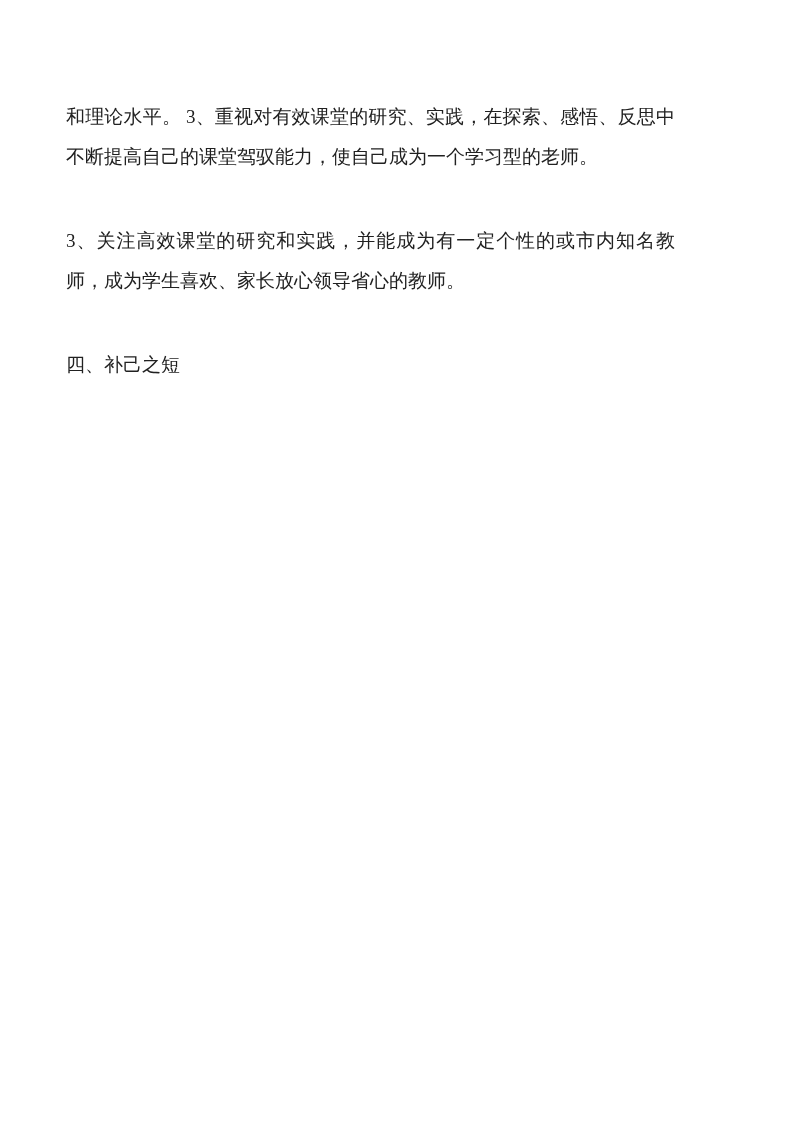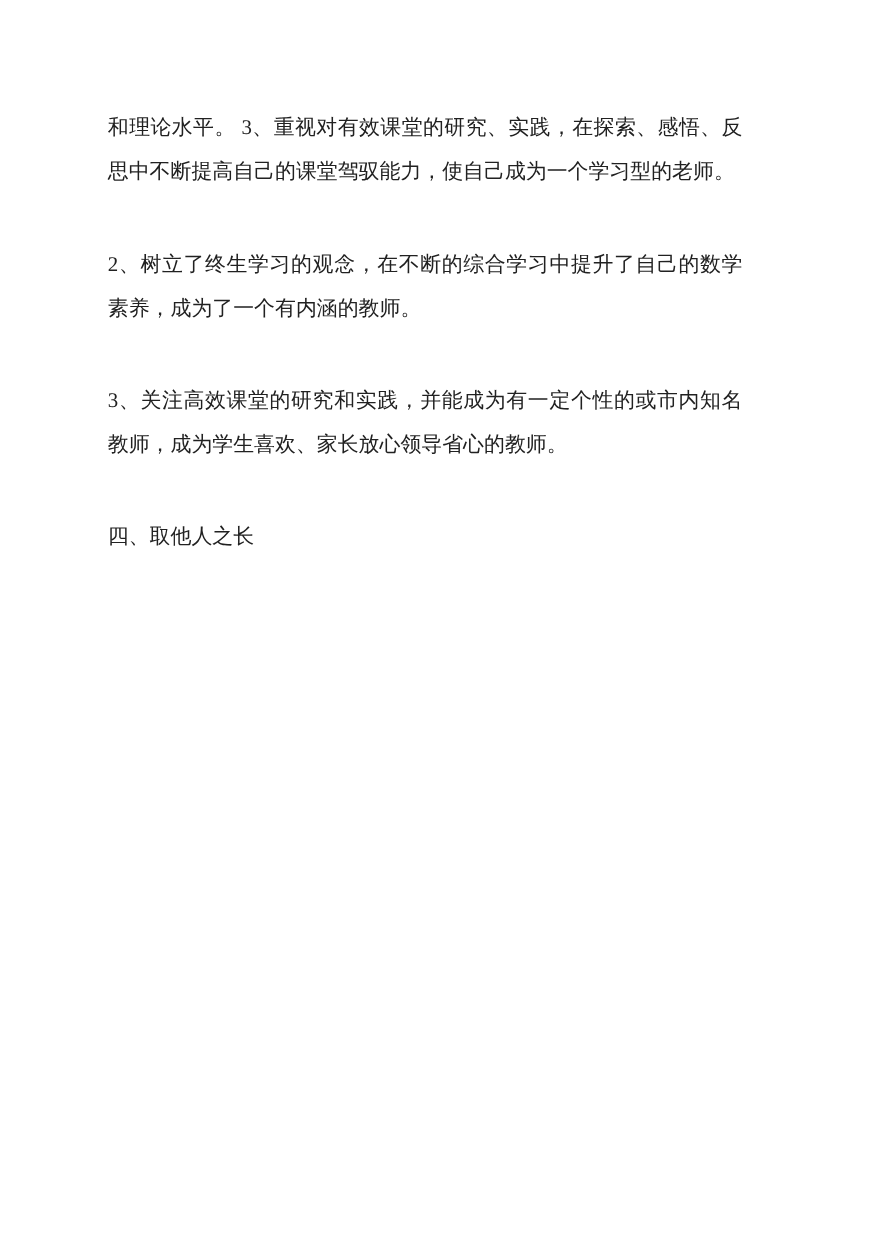--- a/index.html
+++ b/index.html
@@ -7,36 +7,35 @@
     padding: 0;
     background: #ffffff;
   }
   .page {
     position: relative;
     width: 793px;
     height: 1122px;
     margin: 0 auto;
     background: #ffffff;
     box-sizing: border-box;
-    padding: 97px 118px 0 98px;
+    padding: 97px 118px 0 66px;
     overflow: hidden;
     font-family: "Liberation Serif", "DejaVu Serif", serif;
     font-size: 19px;
     color: #212121;
   }
   .page p {
     margin: 0 0 44px 0;
     line-height: 40px;
     text-align: justify;
     text-justify: inter-ideograph;
     word-break: normal;
     overflow-wrap: break-word;
   }
 </style>
 </head>
 <body>
 
 <div class="page">
   <p>和理论水平。 3、重视对有效课堂的研究、实践，在探索、感悟、反思中不断提高自己的课堂驾驭能力，使自己成为一个学习型的老师。</p>
-  <p>2、树立了终生学习的观念，在不断的综合学习中提升了自己的数学素养，成为了一个有内涵的教师。</p>
   <p>3、关注高效课堂的研究和实践，并能成为有一定个性的或市内知名教师，成为学生喜欢、家长放心领导省心的教师。</p>
-  <p>四、取他人之长</p>
+  <p>四、补己之短</p>
 </div>
 
 </body></html>

